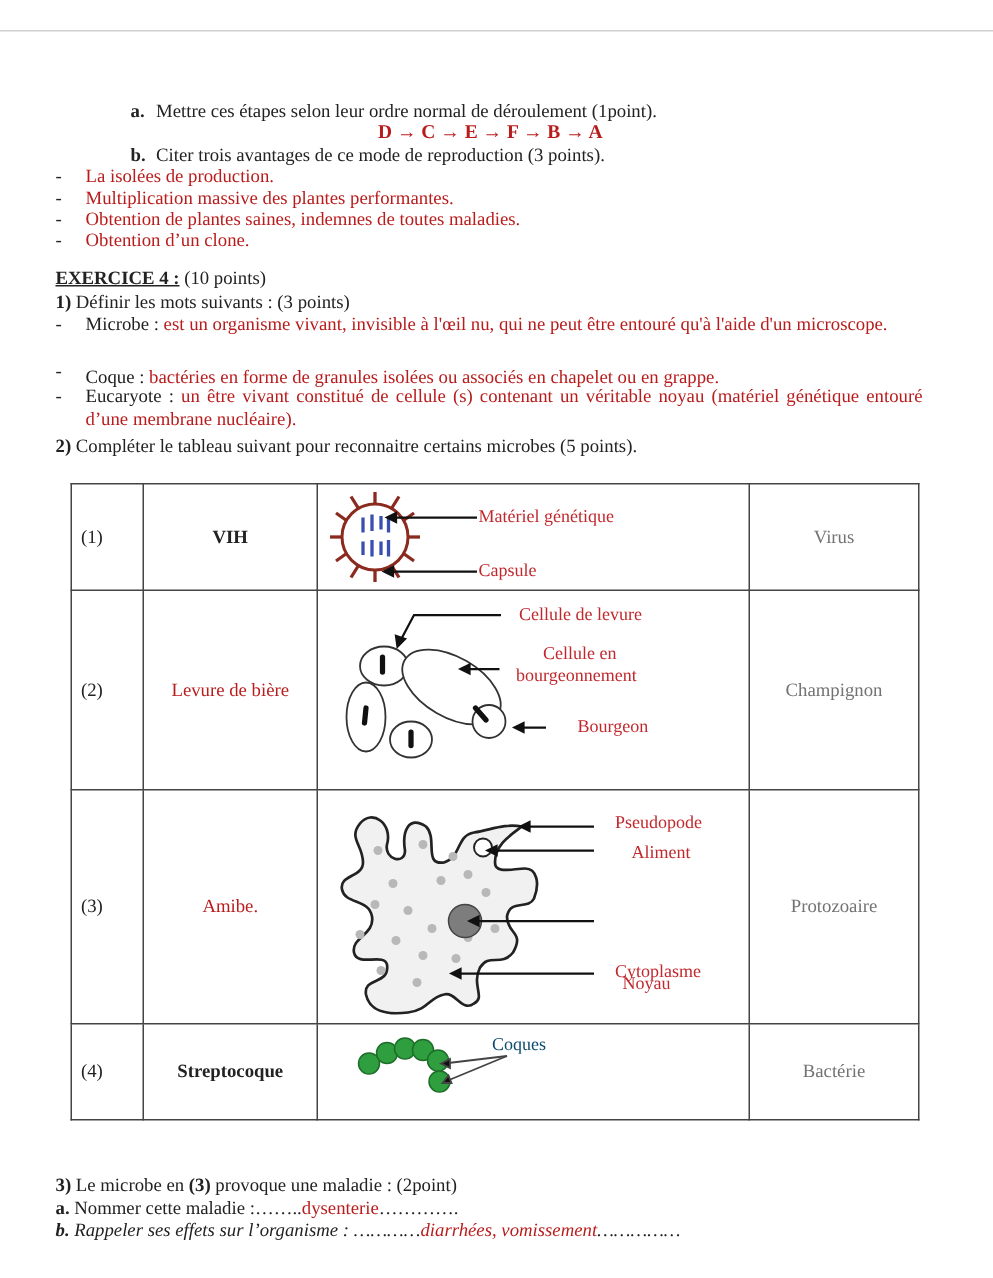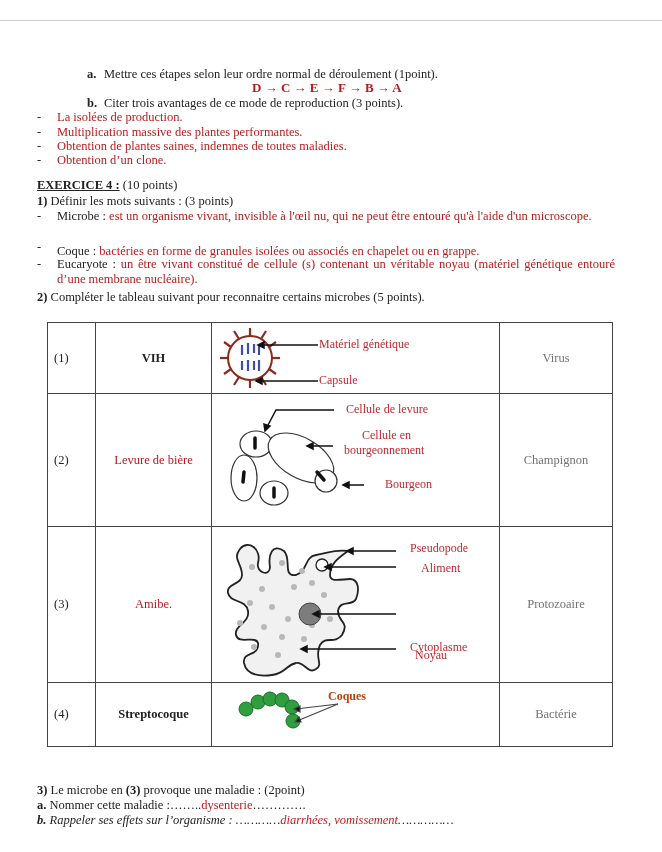--- a/index.html
+++ b/index.html
@@ -17,21 +17,21 @@
   table.t td, table.t th { border: 1px solid #444; padding: 0; font-size: 12.5px; }
   table.t th { height: 17px; font-weight: bold; text-align: center; }
   table.t th.left { text-align: left; padding-left: 4px; }
   .num { width: 41px; text-align: left; padding-left: 6px !important; }
   .name { width: 115px; text-align: center; }
   .schema { width: 287px; position: relative; }
   .grp { text-align: center; color: #737373; }
   .r1 { height: 71px; } .r2 { height: 133px; } .r3 { height: 156px; } .r4 { height: 64px; }
   .schema svg { position: absolute; left: 0; top: 0; }
   .lbl { position: absolute; font-size: 12px; color: #c0282d; white-space: nowrap; line-height: 13px; }
-  .lblk { position: absolute; font-size: 12px; color: #c2410c; font-weight: bold; white-space: nowrap; }
+  .lblk { position: absolute; font-size: 12px; color: #0c4a6e; font-weight: normal; white-space: nowrap; }
 </style>
 </head>
 <body>
 
 <div class="topline"></div>
 
 <div class="abs b" style="left:87px;top:67px;">a.</div>
 <div class="abs" style="left:104px;top:67px;">Mettre ces étapes selon leur ordre normal de déroulement (1point).</div>
 <div class="abs b red" style="left:252px;top:81px;font-size:13px;">D → C → E → F → B → A</div>
 <div class="abs b" style="left:87px;top:96px;">b.</div>

